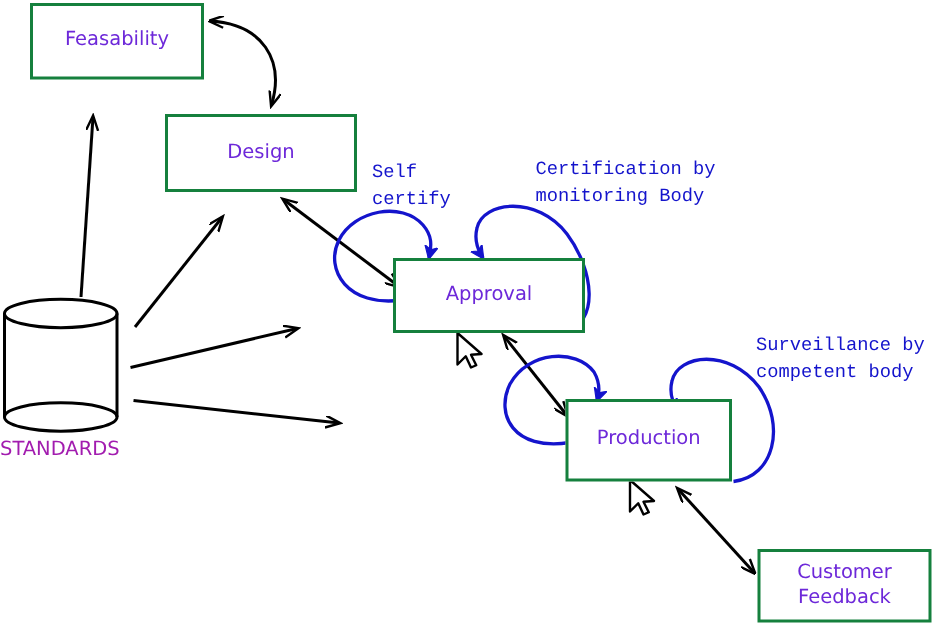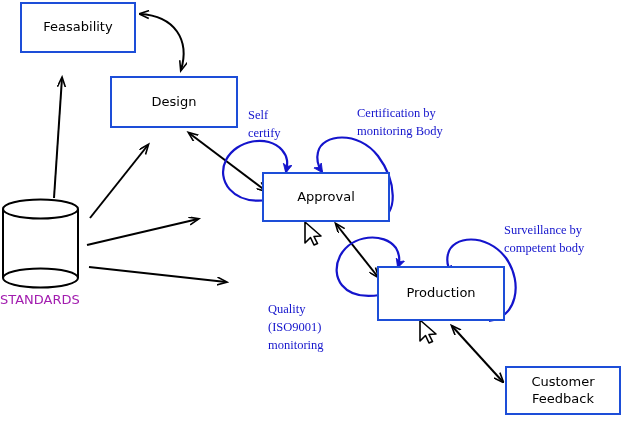--- a/index.html
+++ b/index.html
@@ -18,37 +18,37 @@
   #vector-layer {
     position: absolute;
     left: 0;
     top: 0;
     width: 633px;
     height: 421px;
   }
   .node-box {
     position: absolute;
     box-sizing: border-box;
-    border: 2px solid #1d4ed8;
+    border: 2px solid #15803d;
     background: #ffffff;
     display: flex;
     align-items: center;
     justify-content: center;
     text-align: center;
-    color: #000000;
+    color: #6d28d9;
     font-size: 13px;
     line-height: 1.25;
     font-family: "DejaVu Sans", sans-serif;
   }
   .annotation {
     position: absolute;
     color: #1414cc;
     font-size: 12.5px;
     line-height: 1.45;
-    font-family: Liberation Serif, serif;
+    font-family: Liberation Mono, monospace;
     white-space: pre;
   }
   .datastore-label {
     position: absolute;
     color: #a21caf;
     font-size: 13px;
     font-family: "DejaVu Sans", sans-serif;
     white-space: nowrap;
   }
   .cursor-glyph {
@@ -144,37 +144,34 @@
   </div>
 
   <div class="node-box" style="left:110px; top:76px; width:128px; height:52px;">
     <span>Design</span>
   </div>
 
   <div class="node-box" style="left:262px; top:172px; width:128px; height:50px;">
     <span>Approval</span>
   </div>
 
-  <div class="node-box" style="left:377px; top:266px; width:128px; height:55px;">
+  <div class="node-box" style="left:377px; top:266px; width:111px; height:55px;">
     <span>Production</span>
   </div>
 
   <div class="node-box" style="left:505px; top:366px; width:116px; height:49px; white-space:pre;">
     <span>Customer
 Feedback</span>
   </div>
 
   <div class="datastore-label" style="left:0px; top:292px;">STANDARDS</div>
 
   <div class="annotation" style="left:248px; top:106px;">Self
 certify</div>
 
   <div class="annotation" style="left:357px; top:104px;">Certification by
 monitoring Body</div>
 
   <div class="annotation" style="left:504px; top:221px;">Surveillance by
 competent body</div>
 
-  <div class="annotation" style="left:268px; top:300px;">Quality
-(ISO9001)
-monitoring</div>
 
 </div>
 
 </body></html>

